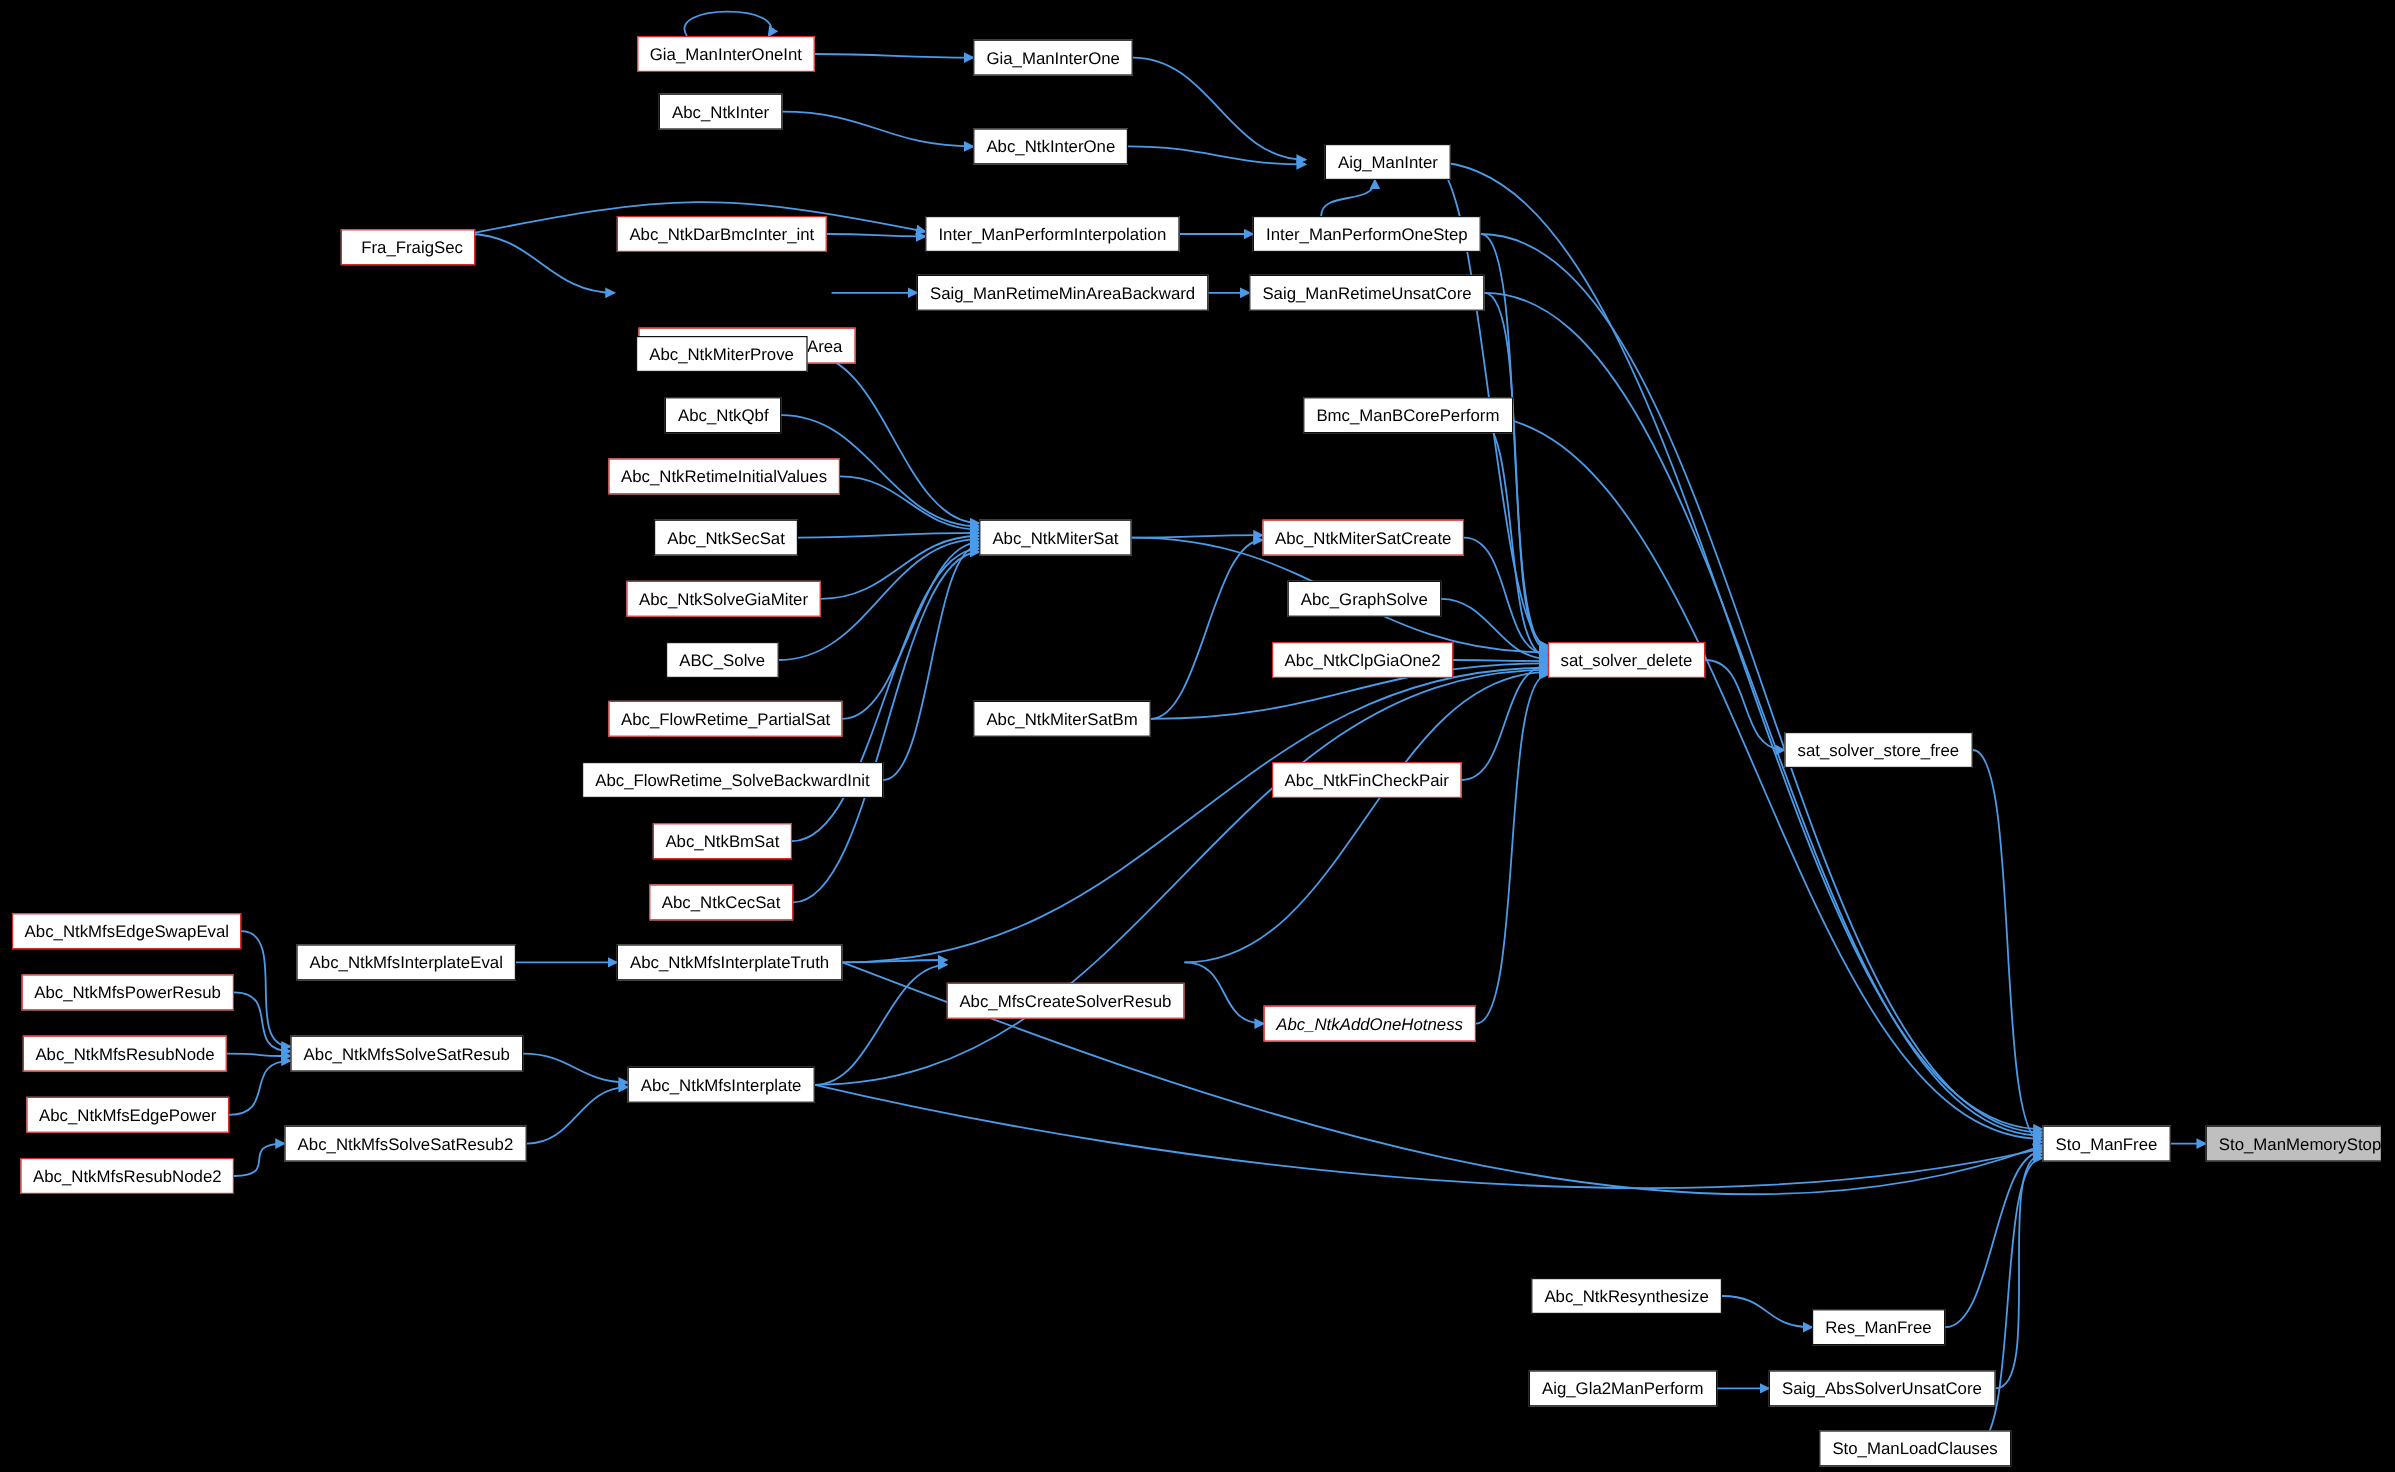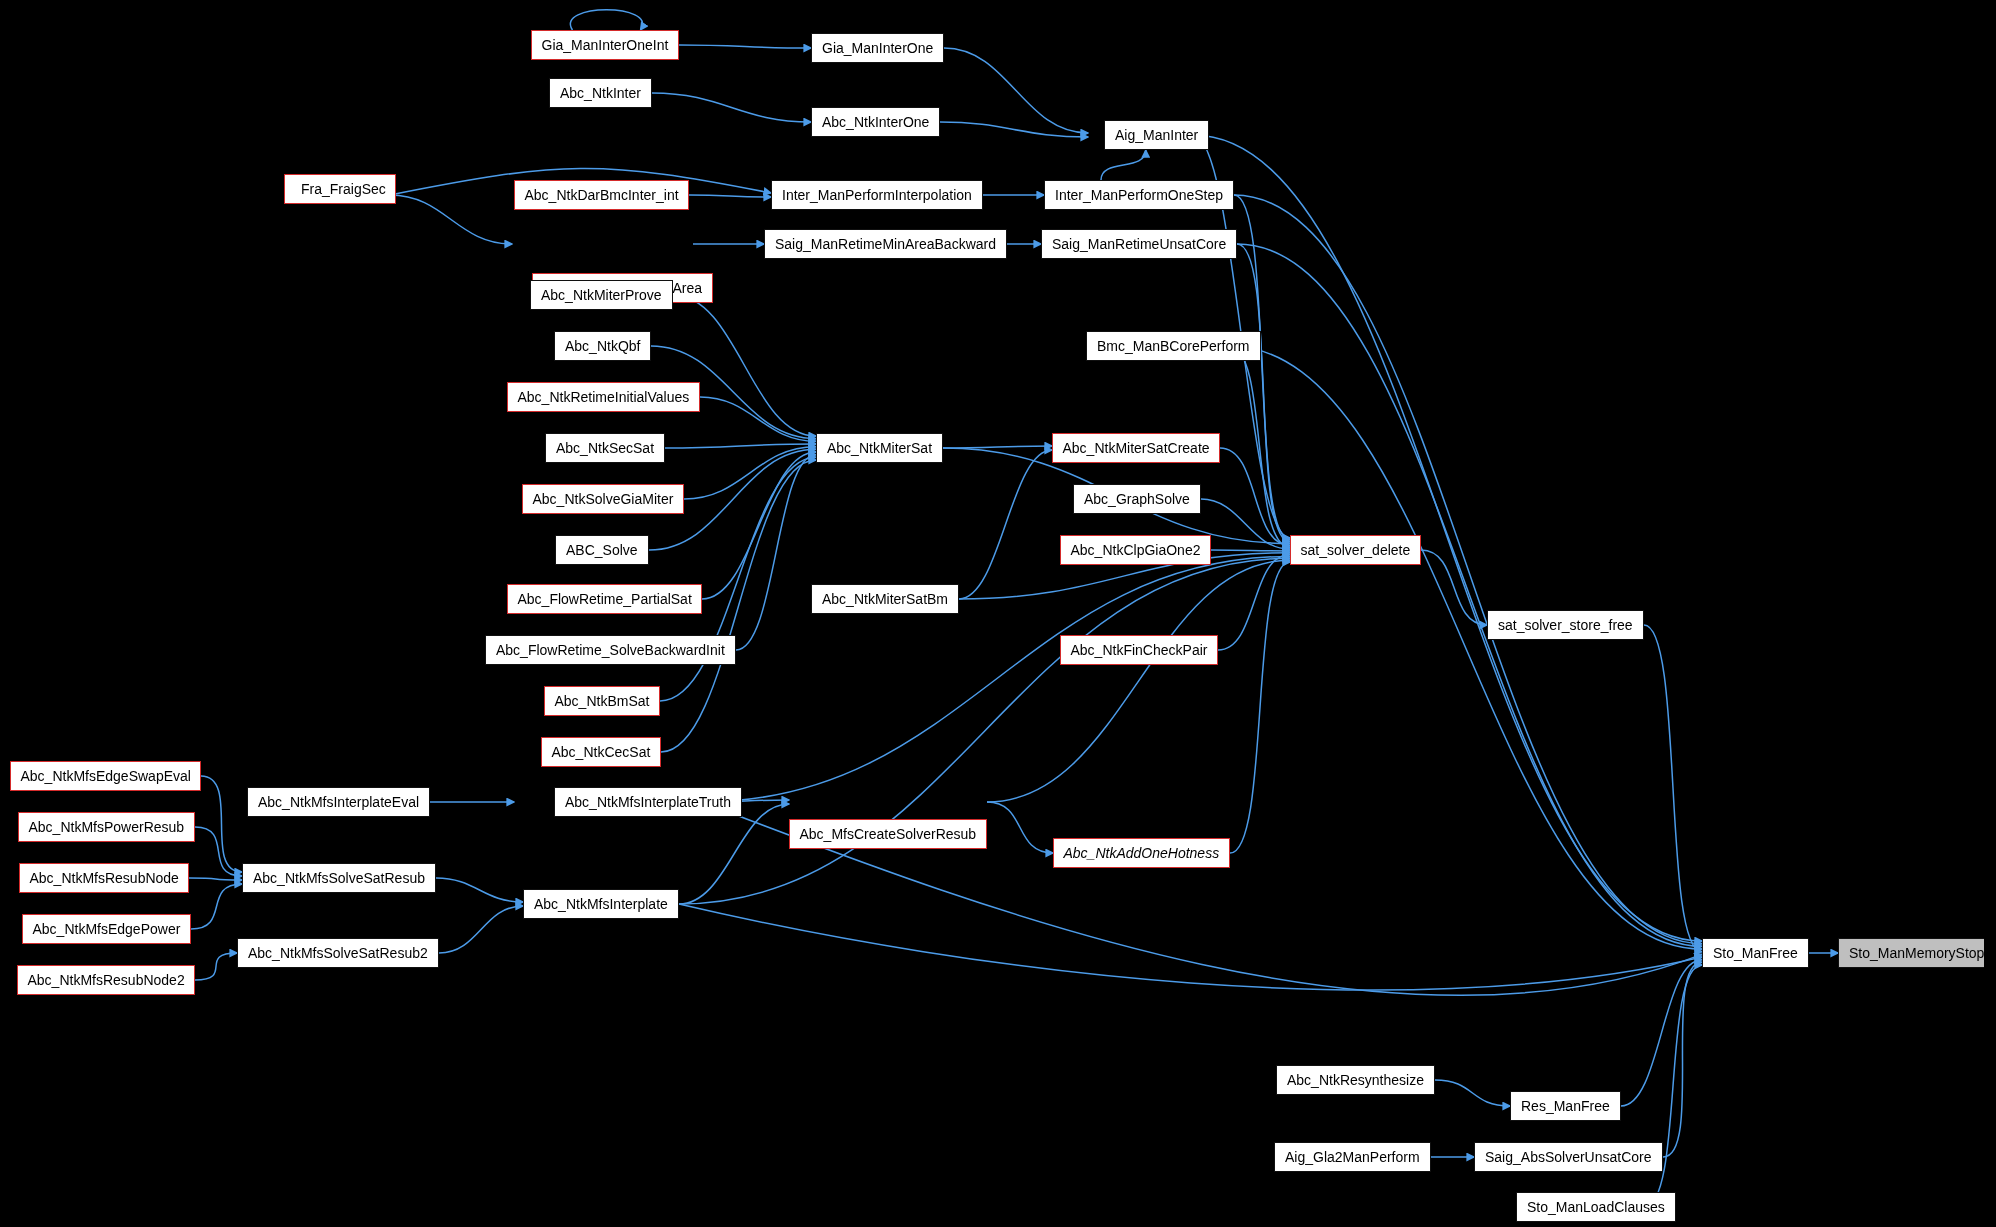--- a/index.html
+++ b/index.html
@@ -112,21 +112,21 @@
       <path d="M 1663 1157 C 1703 1157, 1662 962.3333333333334, 1702 962.3333333333334" fill="none" stroke="#4c9be8" stroke-width="1.5" marker-end="url(#arrow)"></path>
       <path d="M 1644 1207 C 1684 1207, 1662 965, 1702 965" fill="none" stroke="#4c9be8" stroke-width="1.5" marker-end="url(#arrow)"></path>
       <path d="M 1809 953 C 1849 953, 1798 953, 1838 953" fill="none" stroke="#4c9be8" stroke-width="1.5" marker-end="url(#arrow)"></path>
     </svg>
 
 <div class="node red" style="left: 531px; top: 30px;">Gia_ManInterOneInt</div>
     <div class="node" style="left: 811px; top: 33px;">Gia_ManInterOne</div>
     <div class="node" style="left: 549px; top: 78px;">Abc_NtkInter</div>
     <div class="node" style="left: 811px; top: 107px;">Abc_NtkInterOne</div>
     <div class="node" style="left: 1088px; top: 120px; margin-left: 16px;">Aig_ManInter</div>
-    <div class="node red" style="left: 284px; top: 174px; padding-left: 16px;">Fra_FraigSec</div>
+    <div class="node red" style="left: 284px; top: 191px; padding-left: 16px;">Fra_FraigSec</div>
     <div class="node red" style="left: 514px; top: 180px;">Abc_NtkDarBmcInter_int</div>
     <div class="node" style="left: 771px; top: 180px;">Inter_ManPerformInterpolation</div>
     <div class="node" style="left: 1044px; top: 180px;">Inter_ManPerformOneStep</div>
     <div class="node red" style="left: 532px; top: 229px; margin-top: 44px;">Saig_ManRetimeMinArea</div>
     <div class="node" style="left: 764px; top: 229px;">Saig_ManRetimeMinAreaBackward</div>
     <div class="node" style="left: 1041px; top: 229px;">Saig_ManRetimeUnsatCore</div>
     <div class="node" style="left: 530px; top: 280px;">Abc_NtkMiterProve</div>
     <div class="node" style="left: 554px; top: 331px;">Abc_NtkQbf</div>
     <div class="node" style="left: 1054px; top: 331px; margin-left: 32px;">Bmc_ManBCorePerform</div>
     <div class="node red" style="left: 507px; top: 382px;">Abc_NtkRetimeInitialValues</div>
@@ -140,21 +140,21 @@
     <div class="node red" style="left: 1290px; top: 535px;">sat_solver_delete</div>
     <div class="node red" style="left: 507px; top: 584px;">Abc_FlowRetime_PartialSat</div>
     <div class="node" style="left: 811px; top: 584px;">Abc_NtkMiterSatBm</div>
     <div class="node" style="left: 1487px; top: 610px;">sat_solver_store_free</div>
     <div class="node" style="left: 485px; top: 635px;">Abc_FlowRetime_SolveBackwardInit</div>
     <div class="node red" style="left: 1060px; top: 635px;">Abc_NtkFinCheckPair</div>
     <div class="node red" style="left: 544px; top: 686px;">Abc_NtkBmSat</div>
     <div class="node red" style="left: 541px; top: 737px;">Abc_NtkCecSat</div>
     <div class="node red" style="left: 10px; top: 761px;">Abc_NtkMfsEdgeSwapEval</div>
     <div class="node" style="left: 247px; top: 787px;">Abc_NtkMfsInterplateEval</div>
-    <div class="node" style="left: 514px; top: 787px; margin-left: 40px;">Abc_NtkMfsInterplateTruth</div>
+    <div class="node" style="left: 514px; top: 787px;">Abc_NtkMfsInterplateTruth</div>
     <div class="node red" style="left: 789px; top: 787px; margin-top: 32px;">Abc_MfsCreateSolverResub</div>
     <div class="node red" style="left: 18px; top: 812px;">Abc_NtkMfsPowerResub</div>
     <div class="node red" style="left: 1053px; top: 838px; font-style: italic;">Abc_NtkAddOneHotness</div>
     <div class="node red" style="left: 19px; top: 863px;">Abc_NtkMfsResubNode</div>
     <div class="node" style="left: 242px; top: 863px;">Abc_NtkMfsSolveSatResub</div>
     <div class="node" style="left: 523px; top: 889px;">Abc_NtkMfsInterplate</div>
     <div class="node red" style="left: 22px; top: 914px;">Abc_NtkMfsEdgePower</div>
     <div class="node" style="left: 237px; top: 938px;">Abc_NtkMfsSolveSatResub2</div>
     <div class="node" style="left: 1702px; top: 938px;">Sto_ManFree</div>
     <div class="node highlight" style="left: 1838px; top: 938px;">Sto_ManMemoryStop</div>

